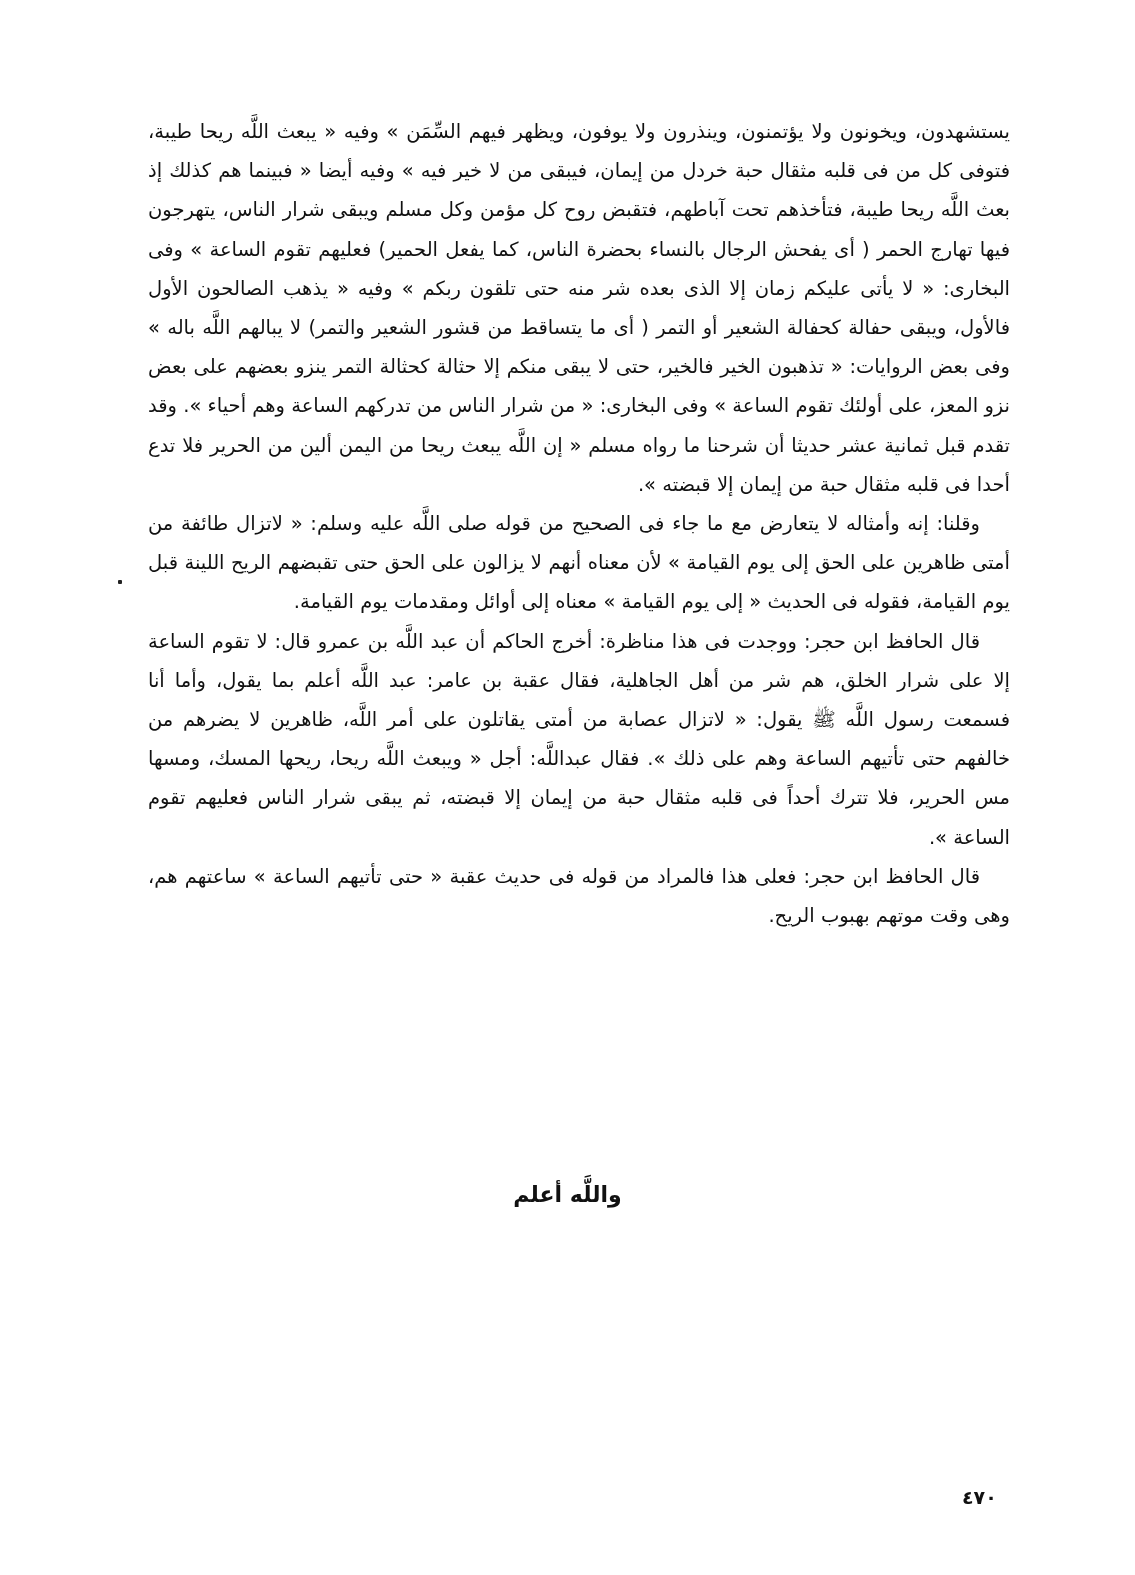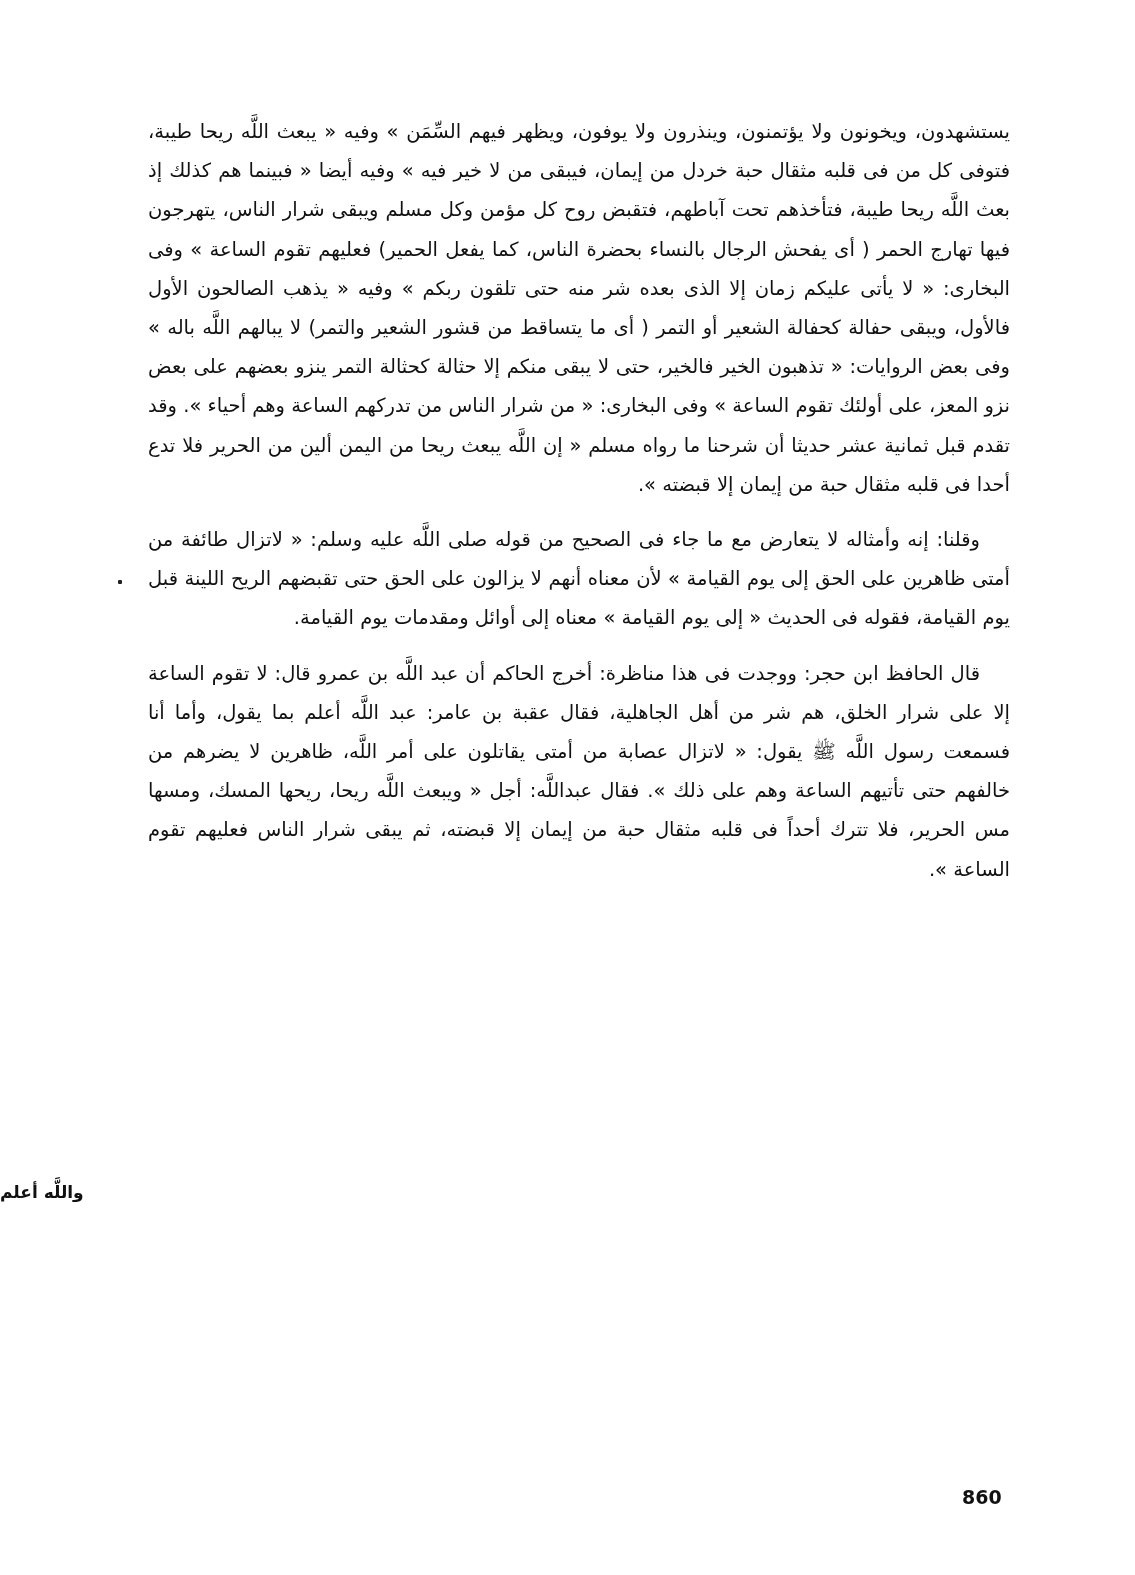--- a/index.html
+++ b/index.html
@@ -25,29 +25,29 @@
     .para {
       margin: 0;
       font-size: 19.5px;
       line-height: 39.2px;
       text-align: justify;
       text-align-last: right;
       font-weight: normal;
       letter-spacing: 0;
     }
     .para.indent { text-indent: 30px; }
-    .para + .para { margin-top: 16px; }
+    .para + .para { }
     .closing {
       position: absolute;
       left: 0;
       width: 1135px;
       top: 1182px;
-      text-align: left;
+      text-align: center;
       direction: rtl;
-      font-size: 17px;
+      font-size: 22px;
       font-weight: bold;
     }
     .page-number {
       position: absolute;
       left: 962px;
       top: 1486px;
       direction: rtl;
       font-size: 19px;
       font-weight: bold;
     }
@@ -61,19 +61,20 @@
       border-radius: 1px;
     }
   </style>
 </head>
 <body>
 
 <div class="page">
   <p class="para">يستشهدون، ويخونون ولا يؤتمنون، وينذرون ولا يوفون، ويظهر فيهم السِّمَن » وفيه « يبعث اللَّه ريحا طيبة، فتوفى كل من فى قلبه مثقال حبة خردل من إيمان، فيبقى من لا خير فيه » وفيه أيضا « فبينما هم كذلك إذ بعث اللَّه ريحا طيبة، فتأخذهم تحت آباطهم، فتقبض روح كل مؤمن وكل مسلم ويبقى شرار الناس، يتهرجون فيها تهارج الحمر ( أى يفحش الرجال بالنساء بحضرة الناس، كما يفعل الحمير) فعليهم تقوم الساعة » وفى البخارى: « لا يأتى عليكم زمان إلا الذى بعده شر منه حتى تلقون ربكم » وفيه « يذهب الصالحون الأول فالأول، ويبقى حفالة كحفالة الشعير أو التمر ( أى ما يتساقط من قشور الشعير والتمر) لا يبالهم اللَّه باله » وفى بعض الروايات: « تذهبون الخير فالخير، حتى لا يبقى منكم إلا حثالة كحثالة التمر ينزو بعضهم على بعض نزو المعز، على أولئك تقوم الساعة » وفى البخارى: « من شرار الناس من تدركهم الساعة وهم أحياء ». وقد تقدم قبل ثمانية عشر حديثا أن شرحنا ما رواه مسلم « إن اللَّه يبعث ريحا من اليمن ألين من الحرير فلا تدع أحدا فى قلبه مثقال حبة من إيمان إلا قبضته ».</p>
   <p class="para indent">وقلنا: إنه وأمثاله لا يتعارض مع ما جاء فى الصحيح من قوله صلى اللَّه عليه وسلم: « لاتزال طائفة من أمتى ظاهرين على الحق إلى يوم القيامة » لأن معناه أنهم لا يزالون على الحق حتى تقبضهم الريح اللينة قبل يوم القيامة، فقوله فى الحديث « إلى يوم القيامة » معناه إلى أوائل ومقدمات يوم القيامة.</p>
   <p class="para indent">قال الحافظ ابن حجر: ووجدت فى هذا مناظرة: أخرج الحاكم أن عبد اللَّه بن عمرو قال: لا تقوم الساعة إلا على شرار الخلق، هم شر من أهل الجاهلية، فقال عقبة بن عامر: عبد اللَّه أعلم بما يقول، وأما أنا فسمعت رسول اللَّه ﷺ يقول: « لاتزال عصابة من أمتى يقاتلون على أمر اللَّه، ظاهرين لا يضرهم من خالفهم حتى تأتيهم الساعة وهم على ذلك ». فقال عبداللَّه: أجل « ويبعث اللَّه ريحا، ريحها المسك، ومسها مس الحرير، فلا تترك أحداً فى قلبه مثقال حبة من إيمان إلا قبضته، ثم يبقى شرار الناس فعليهم تقوم الساعة ».</p>
+  <p class="para indent">قال الحافظ ابن حجر: فعلى هذا فالمراد من قوله فى حديث عقبة « حتى تأتيهم الساعة » ساعتهم هم، وهى وقت موتهم بهبوب الريح.</p>
 </div>
 
 <div class="stray-dot"></div>
 
 <div class="closing">واللَّه أعلم</div>
 
-<div class="page-number">860</div>
+<div class="page-number">٤٧٠</div>
 
 </body></html>

